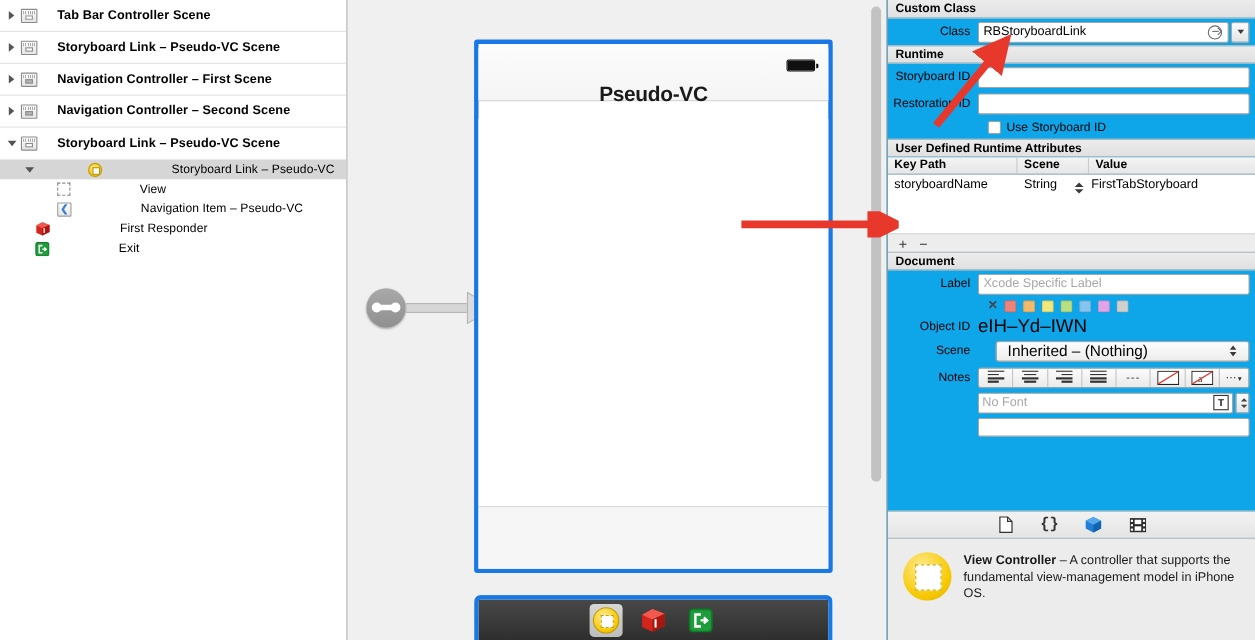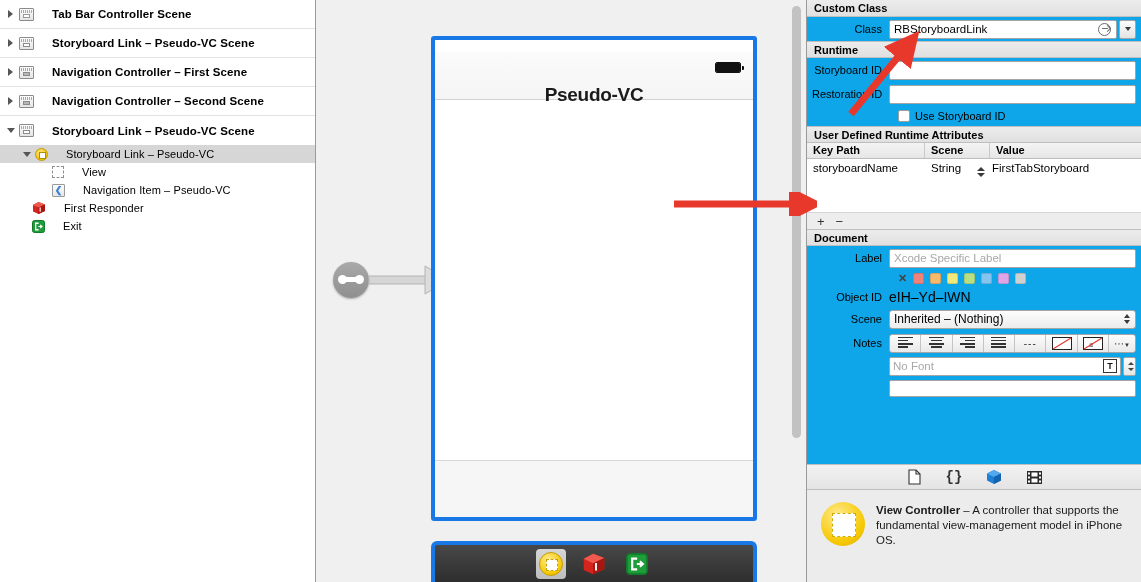--- a/index.html
+++ b/index.html
@@ -26,20 +26,21 @@
     display: flex; align-items: center;
     border-bottom: 1px solid #e2e2e2;
     padding-left: 6px;
     position: relative;
   }
   .scene-row.last { border-bottom: none; }
   .child-row {
     height: 18px;
     display: flex; align-items: center;
     position: relative;
+    gap: 45px;
   }
   .child-row.selected { background: #d6d6d6; }
   .disc {
     width: 11px; height: 11px;
     flex: 0 0 11px;
     margin-right: 2px;
     position: relative;
   }
   .disc::after {
     content: "";
@@ -116,21 +117,21 @@
     overflow: hidden;
   }
   #phone {
     position: absolute; left: 115px; top: 36px;
     width: 326px; height: 485px;
     background: #fff;
     border: 4px solid #1878e5;
     border-radius: 3px;
   }
   #navbar {
-    position: absolute; left:0; right:0; top:12px; height: 48px;
+    position: absolute; left:0; right:0; top:4px; height: 48px;
     background: linear-gradient(#fbfbfb,#f5f5f5);
     border-bottom: 1px solid #d3d3d3;
     padding-left: 12px;
   }
   #nav-title {
     position: absolute; left:0; right:0; top: 32px;
     text-align: center;
     font-size: 19px; font-weight: bold; color: #1a1a1a;
     letter-spacing: -.3px;
   }
@@ -265,22 +266,23 @@
   .stepper .dn{ top:1px; border-top:4px solid #3a3a3a;}
   .tbl-foot { height:17px; background:#ededed; display:flex; align-items:center; padding-left:10px; gap:11px; font-size:13px; color:#333; border-top:1px solid #d5d5d5;}
 
   .swatches { display:flex; align-items:center; gap:6px; padding-left:91px; height:17px; }
   .sw { width:11px; height:11px; border-radius:2px; border:1px solid rgba(0,0,0,.12); }
   .swx { font-size:11px; font-weight:bold; color:#444; line-height:11px; }
 
   .selectbox {
     flex:1; height:19px; background:linear-gradient(#fdfdfd,#ececec);
     border:1px solid #a5a5a5; border-radius:3px;
-    display:flex; align-items:center; padding:0 4px;
-    font-size:12px;
+    display:flex; align-items:center; padding:0 10px;
+    font-size:14px;
+    margin-left:16px;
   }
   .selectbox .updown { margin-left:auto; width:7px; position:relative; height:12px; }
   .selectbox .updown::before{content:"";position:absolute;left:0;top:1px;width:0;height:0;border-left:3.5px solid transparent;border-right:3.5px solid transparent;border-bottom:4px solid #3a3a3a;}
   .selectbox .updown::after{content:"";position:absolute;left:0;bottom:1px;width:0;height:0;border-left:3.5px solid transparent;border-right:3.5px solid transparent;border-top:4px solid #3a3a3a;}
 
   .segbar { flex:1; height:19px; display:flex; background:linear-gradient(#fcfcfc,#e9e9e9); border:1px solid #a5a5a5; border-radius:3px; overflow:hidden; }
   .seg { flex:1; display:flex; align-items:center; justify-content:center; border-right:1px solid #c4c4c4; }
   .seg:last-child{border-right:none;}
   .alignlines { width:15px; }
   .alignlines i { display:block; height:1.6px; background:#333; margin-bottom:1.6px; }
@@ -512,21 +514,21 @@
       <span class="sw" style="background:#f4b96a"></span>
       <span class="sw" style="background:#f0e87a"></span>
       <span class="sw" style="background:#b6e083"></span>
       <span class="sw" style="background:#84c4ef"></span>
       <span class="sw" style="background:#e0a5e8"></span>
       <span class="sw" style="background:#d0d0d0"></span>
     </div>
     <div class="frow" style="height:20px">
       <div class="flabel">Object ID</div>
       <div class="fieldwrap">
-          <span style="font-size:14px">eIH–Yd–IWN</span>
+          <span style="font-size:17px">eIH–Yd–IWN</span>
         </div>
     </div>
     <div class="frow">
       <div class="flabel">Scene</div>
       <div class="fieldwrap">
         <div class="selectbox">
           <span>Inherited – (Nothing)</span>
           <span class="updown"></span>
         </div>
       </div>

